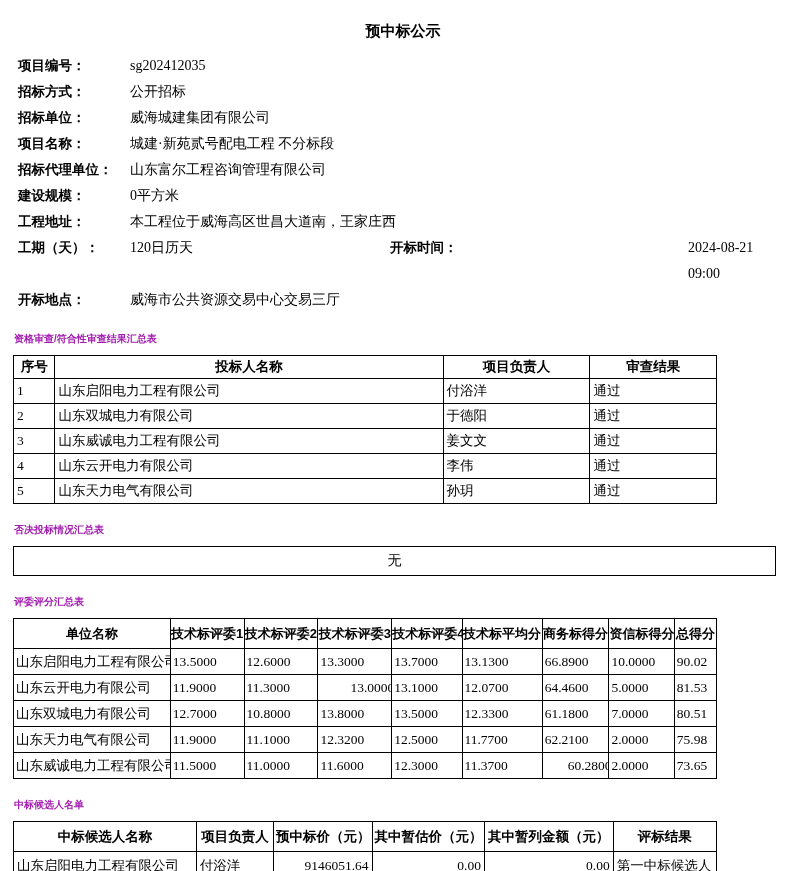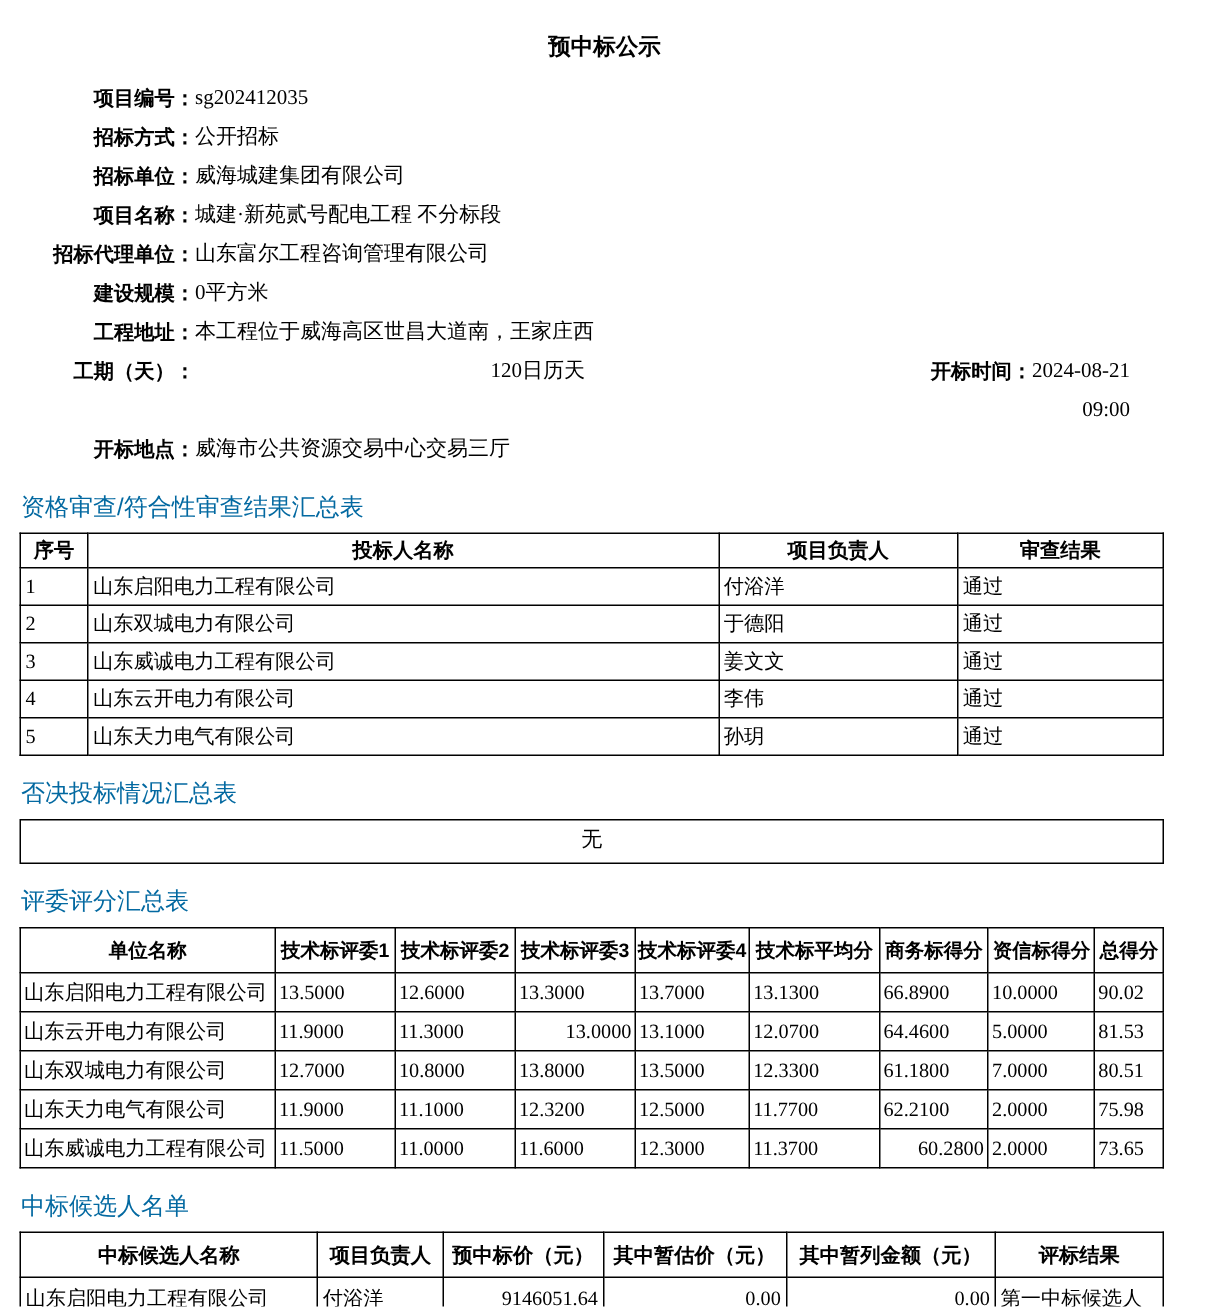--- a/index.html
+++ b/index.html
@@ -11,21 +11,21 @@
     overflow:hidden;
   }
   .page { position:relative; width:806px; height:871px; }
 
   .doc-title {
     margin:0; padding-top:22px;
     text-align:center;
     font-size:15px; font-weight:bold;
   }
 
-  .info { margin-top:12px;text-align:right; }
+  .info { margin-top:12px; }
   .irow {
     display:flex; align-items:flex-start;
     padding-left:18px;
     line-height:26px; font-size:14px;
   }
   .ilabel {
     flex:none; width:112px;
     font-weight:bold; font-size:13.5px;
   }
   .ivalue {
@@ -34,30 +34,30 @@
   }
   .ivalue.w260 { flex:none; width:260px; }
   .ilabel.second { width:298px; }
   .open-time-value {
     font-family:"Liberation Serif","DejaVu Serif",serif;
     font-size:14px;
   }
   .open-time-value .line { display:block; line-height:26px; }
 
   .section-title {
-    color:#0369a1;
-    font-weight:normal; font-size:16px;
+    color:#a21caf;
+    font-weight:bold; font-size:10px;
     padding-left:14px;
     margin-top:17px; margin-bottom:7px;
     line-height:18px;
   }
 
   table.tbl {
     margin-left:13px;
-    width:763px;
+    width:704px;
     border-collapse:collapse;
     table-layout:fixed;
   }
   .tbl th, .tbl td {
     border:1px solid #000;
     overflow:hidden; white-space:nowrap;
   }
   .tbl th {
     font-weight:bold; text-align:center;
     font-size:13.5px; padding:2px 2px;

